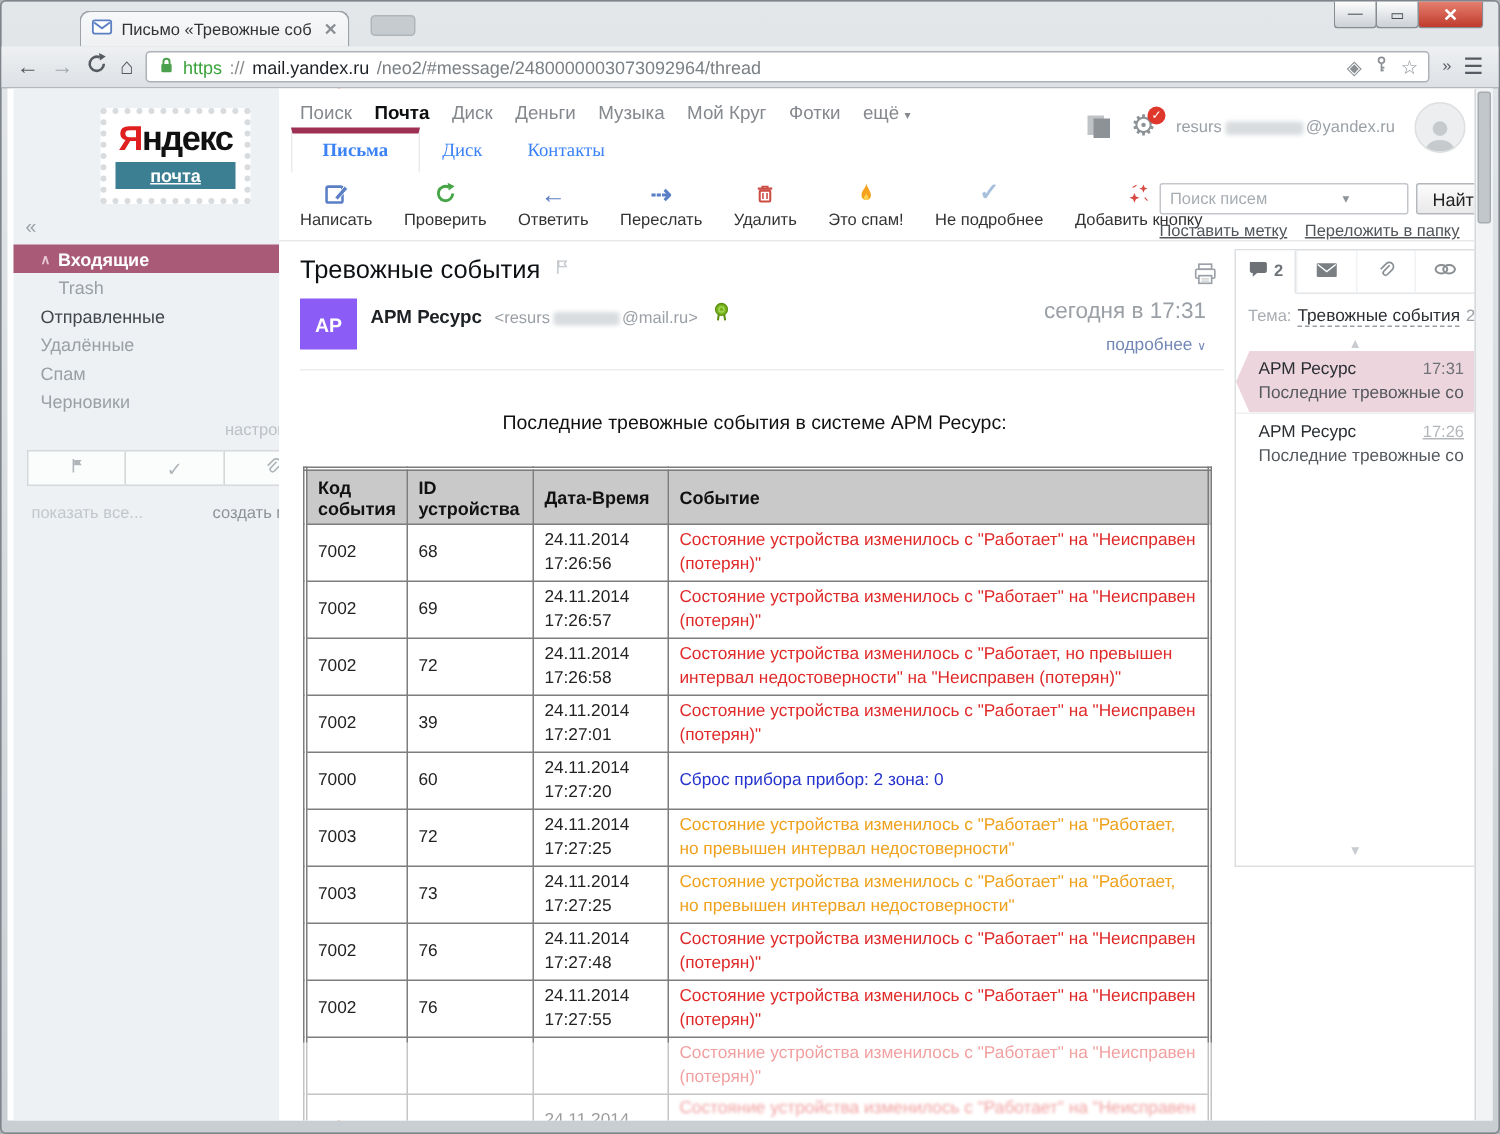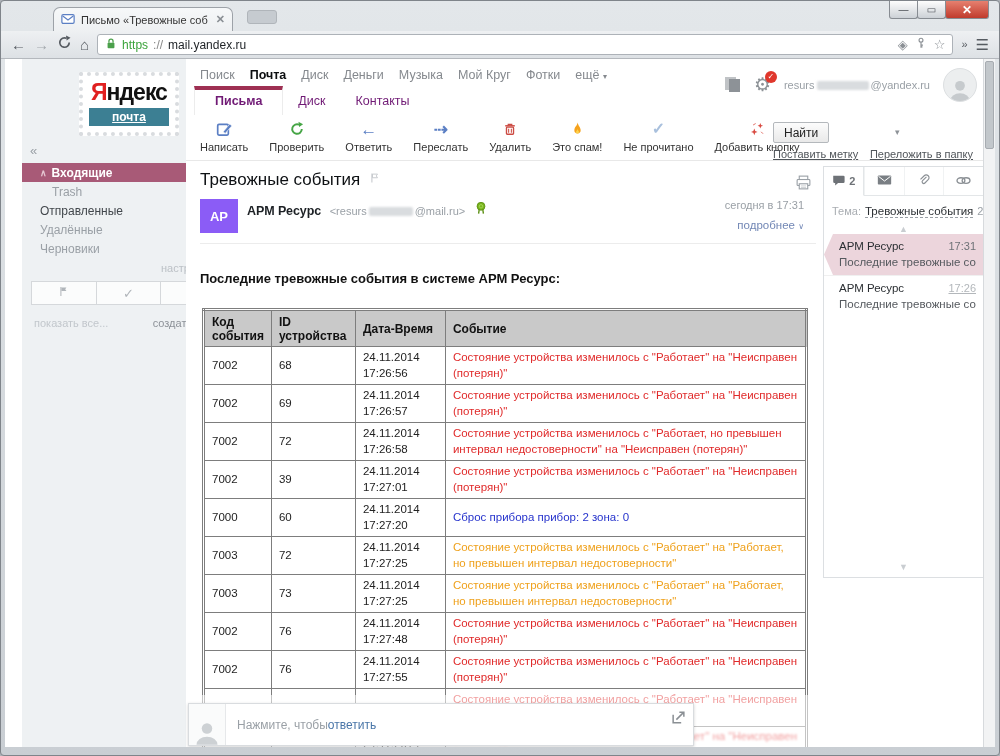--- a/index.html
+++ b/index.html
@@ -41,21 +41,21 @@
   .u-path  { color:#7b8085; overflow:hidden; text-overflow:ellipsis; }
   .uicons { margin-left:auto; display:flex; align-items:center; gap:7px; color:#8a8f94; font-size:13px; }
 
   
   .content { position:absolute; top:58px; left:4px; right:4px; bottom:8px; background:#fff; overflow:hidden; }
   .vscroll { position:absolute; right:0; top:0; bottom:0; width:12px; background:#f2f3f4; border-left:1px solid #d7dadd; }
   .vthumb { position:absolute; top:2px; left:1px; width:9px; height:88px; background:#c2c7cb;
     border:1px solid #a7acb1; border-radius:2px; }
 
   
-  .sidebar { position:absolute; left:17px; top:0; bottom:0; width:218px; background:#eef1f3; border-right:4px solid #c2410c; font-size:12px; }
+  .sidebar { position:absolute; left:4px; top:0; bottom:0; width:218px; background:#eef1f3; border-right:2px solid #c2410c; font-size:12px; }
   .stamp { width:100px; margin:13px auto 0; background:#fff; border:4px dotted #d9dcdf; padding:5px 6px 6px; text-align:center; }
   .brand { font-size:23px; font-weight:bold; letter-spacing:-1px; color:#111; line-height:1; }
   .brand .ya { color:#e02020; }
   .pbanner { margin-top:4px; background:#3c7f93; color:#fff; font-weight:bold; font-size:12px; padding:2px 0; }
   .pbanner span { text-decoration:underline; }
   .collapse { margin:7px 0 0 8px; color:#9aa0a6; font-size:13px; }
   .folders { margin-top:5px; }
   .folder { height:19px; display:flex; align-items:center; padding:0 12px 0 18px; color:#9aa0a6; }
   .folder .cnt { margin-left:auto; color:#9aa0a6; }
   .folder.active { background:#a85a77; color:#fff; font-weight:bold; }
@@ -94,21 +94,21 @@
   .gear { font-size:19px; color:#8d9297; line-height:1; }
   .gbadge { position:absolute; top:-4px; right:-6px; width:12px; height:12px; border-radius:50%;
     background:#e0372c; color:#fff; font-size:8px; line-height:12px; text-align:center; }
   .gbadge::after { content:"✓"; }
   .acc-email { font-size:11px; color:#9aa0a6; display:flex; align-items:center; gap:2px; }
   .blurbit { display:inline-block; height:9px; background:#d9dcdf; border-radius:2px; filter:blur(1.3px); }
   .avatar { width:34px; height:34px; border-radius:50%; background:#eceeef; border:1px solid #dcdfe1;
     display:flex; align-items:flex-end; justify-content:center; overflow:hidden; }
 
   .mailtabs { display:flex; align-items:flex-end; margin-top:6px; padding-left:8px; height:27px; font-size:12.5px; }
-  .mtab { padding:7px 15px 7px; color:#701a75; }
+  .mtab { padding:7px 15px 7px; color:#3b82f6;font-family:Liberation Serif, serif; }
   .mtab.active { border-top:4px solid #9e3053; border-left:1px solid #ececec; border-right:1px solid #ececec;
     background:#fff; font-weight:bold; padding:4px 20px 7px; }
 
   .toolbarwrap { border-bottom:1px solid #e8e8e8; }
   .toolbar { display:flex; gap:21px; align-items:flex-end; padding:5px 0 7px 14px; width:600px; }
   .tbtn { display:flex; flex-direction:column; align-items:center; gap:3px; font-size:11px; color:#333; white-space:nowrap; }
   .ticon { height:18px; display:flex; align-items:center; justify-content:center; }
   .arrow-b { font-size:17px; font-weight:bold; color:#5b7fc4; line-height:1; }
   .chk-l { font-size:16px; color:#a9c0dd; font-weight:bold; line-height:1; }
 
@@ -129,24 +129,24 @@
   .msg { margin-left:14px; width:616px; position:relative; }
   .subject { margin-top:9px; display:flex; align-items:center; gap:8px; font-size:17px; color:#0e1114; }
   .printer { position:absolute; right:4px; top:4px; }
   .senderrow { margin-top:9px; display:flex; }
   .ap { width:38px; height:34px; background:#8b5cf6; color:#fff; font-size:13px; display:flex;
     align-items:center; justify-content:center; font-weight:bold; }
   .sinfo { margin-left:9px; padding-top:2px; }
   .sname { font-size:12.5px; color:#1c2024; font-weight:bold; }
   .saddr { font-size:11px; color:#9aa0a6; display:inline-flex; align-items:center; gap:2px; margin-left:4px; }
   .smeta { margin-left:auto; text-align:right; padding-right:12px; }
-  .sdate { font-size:11px; color:#9aa0a6; }
+  .sdate { font-size:15px; color:#9aa0a6; }
   .sdetails { margin-top:8px; font-size:11.5px; color:#7287b5; }
   .msg hr { border:none; border-top:1px solid #ececec; margin:10px 0 0; }
-  .bodytitle { margin-top:27px; font-weight:bold; font-size:13px; color:#111; width:606px; }
+  .bodytitle { margin-top:27px; text-align:center; font-weight:normal; font-size:13px; color:#111; width:606px; }
 
   .etable { margin:22px 0 0 2px; border-collapse:collapse; width:606px; font-size:11.5px; color:#222;
     border:3px double #7d7d7d; }
   .etable th, .etable td { border:1px solid #7d7d7d; padding:2px 7px; vertical-align:middle; text-align:left; }
   .etable th { background:#c9c9c9; font-size:12px; height:37px; color:#111; }
   .etable td { height:38px; line-height:1.35; }
   .ev-red { color:#e02a2a; }  .ev-orange { color:#efa11c; }  .ev-blue { color:#2633cc; }
 
   .fadeoverlay { position:absolute; left:192px; width:612px; top:636px; bottom:0;
     background:rgba(255,255,255,.55); z-index:5; }
@@ -217,20 +217,21 @@
     <div class="urlbox">
       <span>
         <svg width="12" height="13" viewBox="0 0 14 14">
             <rect x="3" y="6" width="8" height="6.5" rx="1" fill="#4ba04b"></rect>
             <path d="M4.6 6 V4.4 a2.4 2.4 0 0 1 4.8 0 V6" fill="none" stroke="#4ba04b" stroke-width="1.5"></path>
           </svg>
       </span>
       <span class="u-proto">https</span>
         <span class="u-sep">://</span>
         <span class="u-dom">mail.yandex.ru</span>
+        <span class="u-path">/neo2/#message/2480000003073092964/thread</span>
       <span class="uicons">
         <span>◈</span>
         <span>
           <svg width="12" height="14" viewBox="0 0 16 16">
               <circle cx="8" cy="4.3" r="2.6" fill="none" stroke="#8a8f94" stroke-width="1.5"></circle>
               <path d="M8 7 V14.2 M8 10.8 h2.6 M8 13.2 h2" stroke="#8a8f94" stroke-width="1.5" fill="none"></path>
             </svg>
         </span>
         <span>☆</span>
       </span>
@@ -256,20 +257,23 @@
         <div class="folder sub">
           <span>Trash</span>
           <span class="cnt"></span>
         </div>
         <div class="folder dark">
           <span>Отправленные</span>
           <span class="cnt">2</span>
         </div>
         <div class="folder">
           <span>Удалённые</span>
+        </div>
+        <div class="folder">
+          <span>Спам</span>
         </div>
         <div class="folder">
           <span>Черновики</span>
         </div>
       </div>
       <div class="configure">настроить...</div>
       <div class="filterrow">
         <div class="fbtn">
           <span>
             <svg width="13" height="13" viewBox="0 0 20 20">
@@ -378,37 +382,38 @@
             <span class="ticon">
               <svg width="15" height="17" viewBox="0 0 20 20">
                   <path d="M10 0.5 C10 4.5 5.8 6.3 5.8 11 a4.2 4.2 0 0 0 8.4 0 C14.2 7.2 11.5 5.5 10 0.5 Z" fill="#f6a21c"></path>
                   <path d="M10 8.5 c0 2.5 -2 3 -2 4.8 a2 2 0 0 0 4 0 c0 -1.8 -2 -2.3 -2 -4.8 Z" fill="#fbd34d"></path>
                 </svg>
             </span>
             <span>Это спам!</span>
           </div>
           <div class="tbtn">
             <span class="ticon chk-l">✓</span>
-            <span>Не прочитано</span>
+            <span>Не подробнее</span>
           </div>
           <div class="tbtn">
             <span class="ticon">
               <svg width="17" height="16" viewBox="0 0 20 20">
                   <path d="M6 9.5 l1.2 2.9 2.9 1.2 -2.9 1.2 -1.2 2.9 -1.2 -2.9 -2.9 -1.2 2.9 -1.2 Z" fill="#d94b42"></path>
                   <path d="M13.5 2.5 l1 2.4 2.4 1 -2.4 1 -1 2.4 -1 -2.4 -2.4 -1 2.4 -1 Z" fill="#d94b42"></path>
                   <path d="M4.5 5 l3.2 -1.8 M14.5 13.5 l2.4 2.4" stroke="#d94b42" stroke-width="1" fill="none"></path>
                 </svg>
             </span>
             <span>Добавить кнопку</span>
           </div>
         </div>
       </div>
 
       <div class="searchbox">
         <div class="srow1" style="position:relative;">
+          <input class="sinput" type="text" placeholder="Поиск писем" style="">
           <span class="schev">▾</span>
           <button class="findbtn">Найти</button>
         </div>
         <div class="srow2">
           <span>Поставить метку</span>
           <span>Переложить в папку</span>
         </div>
         <div class="srow3">
           <span><span class="caret-s">∧</span> <b>пред.</b></span>
           <span><b>след.</b> <span class="caret-s">∨</span></span>
@@ -539,38 +544,20 @@
             <td><span>24.11.2014</span></td>
             <td><span class="ev-red" style="filter:blur(1px);">Состояние устройства изменилось с "Работает" на "Неисправен (потерян)"</span></td>
           </tr>
         </tbody>
           </table>
       </div>
     </div>
 
     <div class="fadeoverlay"></div>
 
-    <div class="replybox">
-      <div class="ravatar">
-        <svg width="28" height="26" viewBox="0 0 24 22">
-            <circle cx="12" cy="8" r="4.5" fill="#cdd1d4"></circle>
-            <path d="M3 22 a9 7 0 0 1 18 0 Z" fill="#cdd1d4"></path>
-          </svg>
-      </div>
-      <div class="rtext">
-        <span>Нажмите, чтобы </span>
-          <a>ответить</a>
-      </div>
-      <div class="rexpand">
-        <svg width="15" height="15" viewBox="0 0 14 14">
-            <path d="M2 4.5 V12 H9.5" fill="none" stroke="#8a8f94" stroke-width="1.4"></path>
-            <path d="M5 9 L12 2 M7.8 2 H12 V6.2" stroke="#8a8f94" stroke-width="1.4" fill="none"></path>
-          </svg>
-      </div>
-    </div>
 
     <div class="threadpanel">
       <div class="ttabs">
         <div class="ttab active">
           <span>
             <svg width="15" height="13" viewBox="0 0 18 16">
                 <path d="M2.5 2 h12.5 a1.5 1.5 0 0 1 1.5 1.5 v6 a1.5 1.5 0 0 1 -1.5 1.5 H8.5 l-3.6 3.2 v-3.2 H4 A1.5 1.5 0 0 1 2.5 9.5 Z" fill="#6e7277"></path>
               </svg>
           </span>
           <span>2</span>

